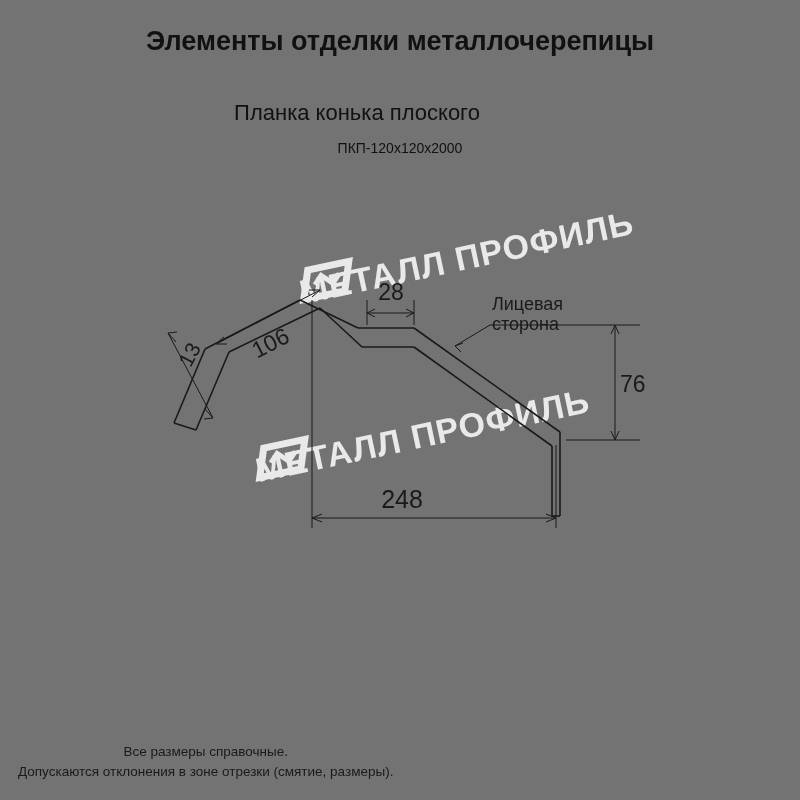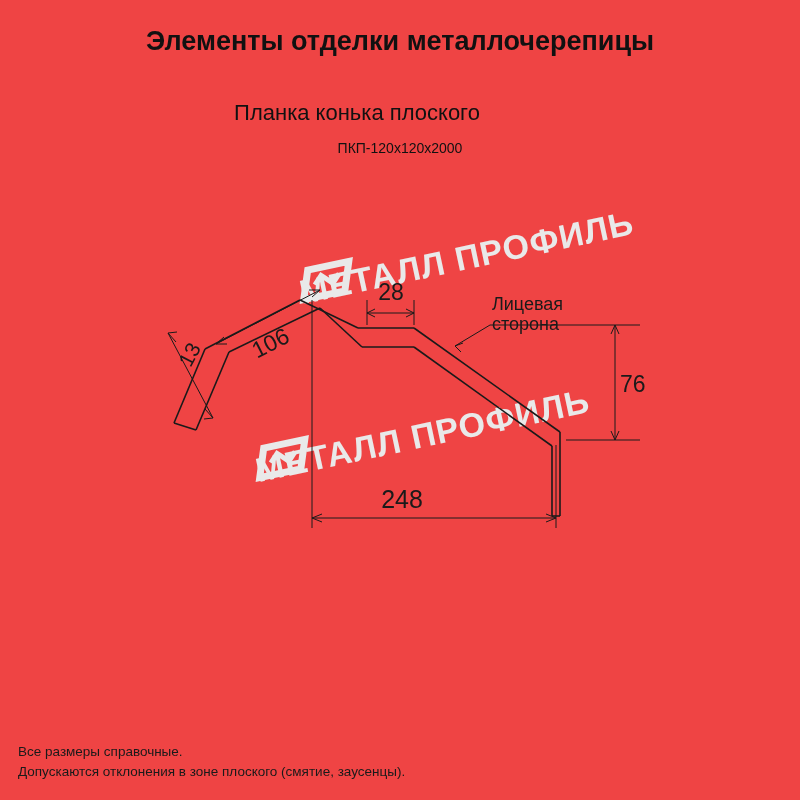--- a/index.html
+++ b/index.html
@@ -4,21 +4,21 @@
 <style>
   html, body {
     margin: 0;
     padding: 0;
     background: #ffffff;
   }
   #page {
     position: relative;
     width: 800px;
     height: 800px;
-    background: #ef4444;
+    background: #737373;
     font-family: "Liberation Sans", sans-serif;
     color: #1a1a1a;
     overflow: hidden;
   }
   .title-main {
     position: absolute;
     top: 26px;
     left: 0;
     width: 800px;
     text-align: center;
@@ -53,21 +53,21 @@
     height: 800px;
   }
   .footer {
     position: absolute;
     left: 18px;
     bottom: 18px;
     font-size: 13.5px;
     line-height: 20px;
     color: #1a1a1a;
   }
-  .footer div { white-space: nowrap; }
+  .footer div { white-space: nowrap; text-align: center; }
   .wm {
     position: absolute;
     font-family: "Liberation Sans", sans-serif;
     font-weight: bold;
     color: #e9e9e9;
     font-size: 34px;
     letter-spacing: 1px;
     white-space: nowrap;
     user-select: none;
   }
@@ -176,16 +176,16 @@
       <path d="M312,518 L556,518"></path>
       <path d="M312,518 L322,514 M312,518 L322,522"></path>
       <path d="M556,518 L546,514 M556,518 L546,522"></path>
     </g>
     <text x="402" y="508" font-family="Liberation Sans, sans-serif" font-size="25" fill="#1a1a1a" text-anchor="middle">248</text>
 
   </svg>
 
   <div class="footer">
     <div>Все размеры справочные.</div>
-    <div>Допускаются отклонения в зоне плоского (смятие, заусенцы).</div>
+    <div>Допускаются отклонения в зоне отрезки (смятие, размеры).</div>
   </div>
 
 </div>
 
 </body></html>

